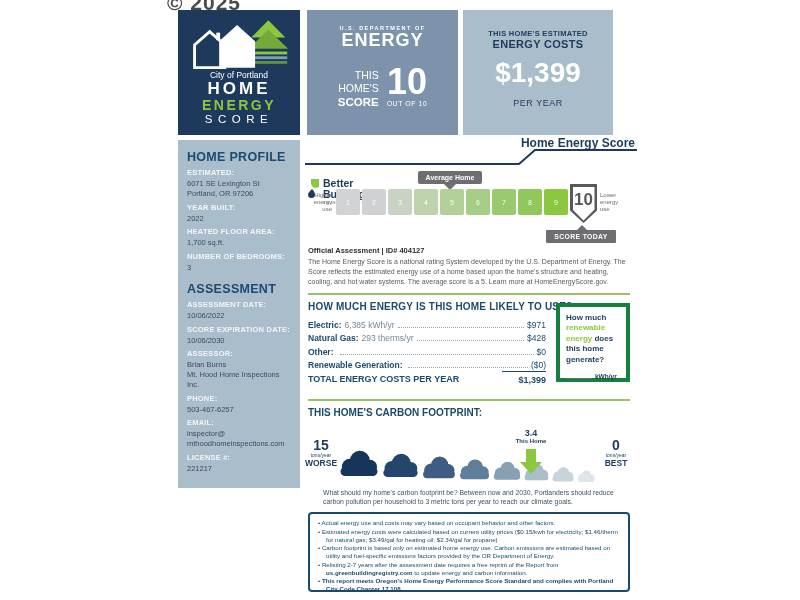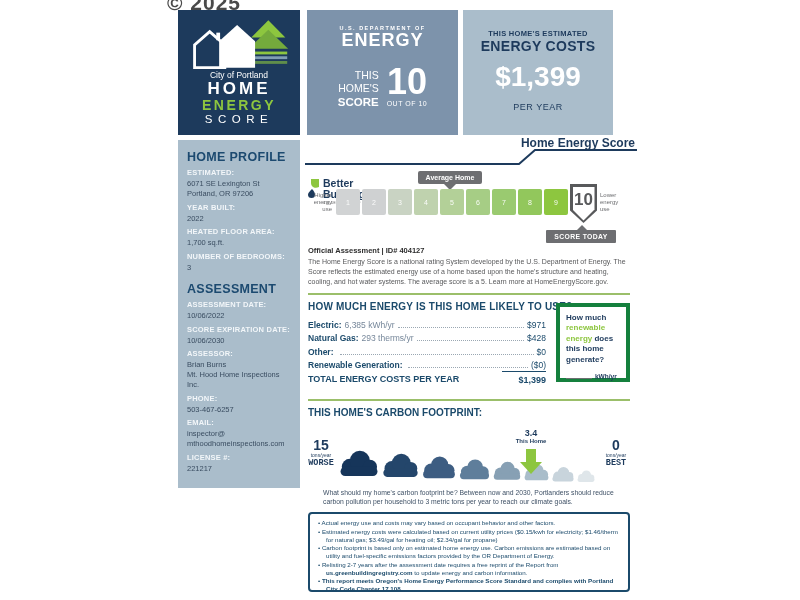--- a/index.html
+++ b/index.html
@@ -22,21 +22,21 @@
   .dept-prefix { font-size:5.5px; font-weight:bold; letter-spacing:1.5px; }
   .dept-name { font-size:18px; font-weight:bold; letter-spacing:1px; line-height:1.1; }
   .score-flex { display:flex; justify-content:center; align-items:flex-start; gap:8px; margin-top:14px; }
   .score-words { text-align:right; font-size:10.5px; line-height:1.25; padding-top:4px; }
   .score-words .w3 { font-weight:bold; font-size:11.5px; }
   .score-value { font-size:36px; font-weight:bold; line-height:.95; }
   .score-outof { font-size:7px; letter-spacing:.5px; text-align:left; margin-top:1px; }
 
   .cost-box { position:absolute; left:463px; top:10px; width:150px; height:125px; background:#aabdcb; text-align:center; padding-top:19px; }
   .cost-l1 { font-size:7.5px; font-weight:bold; color:#1d3a5c; letter-spacing:.3px; }
-  .cost-l2 { font-size:14px; font-weight:bold; color:#1d3a5c; letter-spacing:.3px; }
+  .cost-l2 { font-size:11px; font-weight:bold; color:#1d3a5c; letter-spacing:.3px; }
   .cost-amt { font-size:28px; font-weight:bold; color:#fff; margin-top:7px; }
   .cost-per { font-size:9px; color:#1d3a5c; margin-top:9px; letter-spacing:.5px; }
 
   
   .sidebar { position:absolute; left:178px; top:140px; width:122px; height:348px; background:#aabdcb; padding:10px 9px; }
   .sb-title { font-size:12.5px; font-weight:bold; color:#1c4a70; letter-spacing:.3px; margin-bottom:4px; }
   .sb-title.second { margin-top:9px; }
   .f-label { font-size:7.5px; font-weight:bold; color:#f2f6f9; letter-spacing:.2px; margin-top:4px; }
   .f-value { font-size:7.5px; color:#3a4d61; margin-top:2px; white-space:pre-line; line-height:1.3; }
 
@@ -93,21 +93,21 @@
   .renew-unit-row { margin-top:8px; font-size:6.5px; font-weight:bold; color:#1d3a5c; }
   .renew-blank { display:inline-block; width:26px; border-bottom:1px solid #6d6e71; height:6px; margin-right:3px; }
 
   
   .carbon-title { position:absolute; left:308px; top:407px; font-size:10px; font-weight:bold; color:#1b4a6b; }
   .worse-block, .best-block { position:absolute; text-align:center; color:#1d3a5c; }
   .worse-block { left:303px; top:438px; width:36px; }
   .best-block { left:599px; top:438px; width:34px; }
   .cb-value { font-size:14px; font-weight:bold; line-height:1; }
   .cb-unit { font-size:5px; line-height:1.2; }
-  .cb-label { font-size:8.5px; font-weight:bold; line-height:1.2;font-family:Liberation Mono, monospace; }
+  .cb-label { font-size:8.5px; font-weight:bold; line-height:1.2; }
   .clouds { position:absolute; left:338px; top:440px; width:260px; height:42px; display:flex; align-items:flex-end; gap:1px; }
   .cloud { flex:none; }
   .c1{fill:#16355a;} .c2{fill:#24466b;} .c3{fill:#3d5d82;} .c4{fill:#5f7e9b;}
   .c5{fill:#87a0b4;} .c6{fill:#a9bdca;} .c7{fill:#c8d4dc;} .c8{fill:#dfe6ea;}
   .marker { position:absolute; left:509px; top:428px; width:44px; text-align:center; color:#1d3a5c; }
   .marker-value { font-size:9px; font-weight:bold; }
   .marker-label { font-size:6px; font-weight:bold; }
   .marker-stem { position:absolute; left:17px; top:21px; width:10px; height:13px; background:#8dc63f; }
   .marker-head { position:absolute; left:11px; top:34px; width:0; height:0; border-left:11px solid transparent; border-right:11px solid transparent; border-top:12px solid #8dc63f; }
   .carbon-caption { position:absolute; left:323px; top:488px; width:306px; font-size:6.8px; color:#3f5166; line-height:1.35; }

